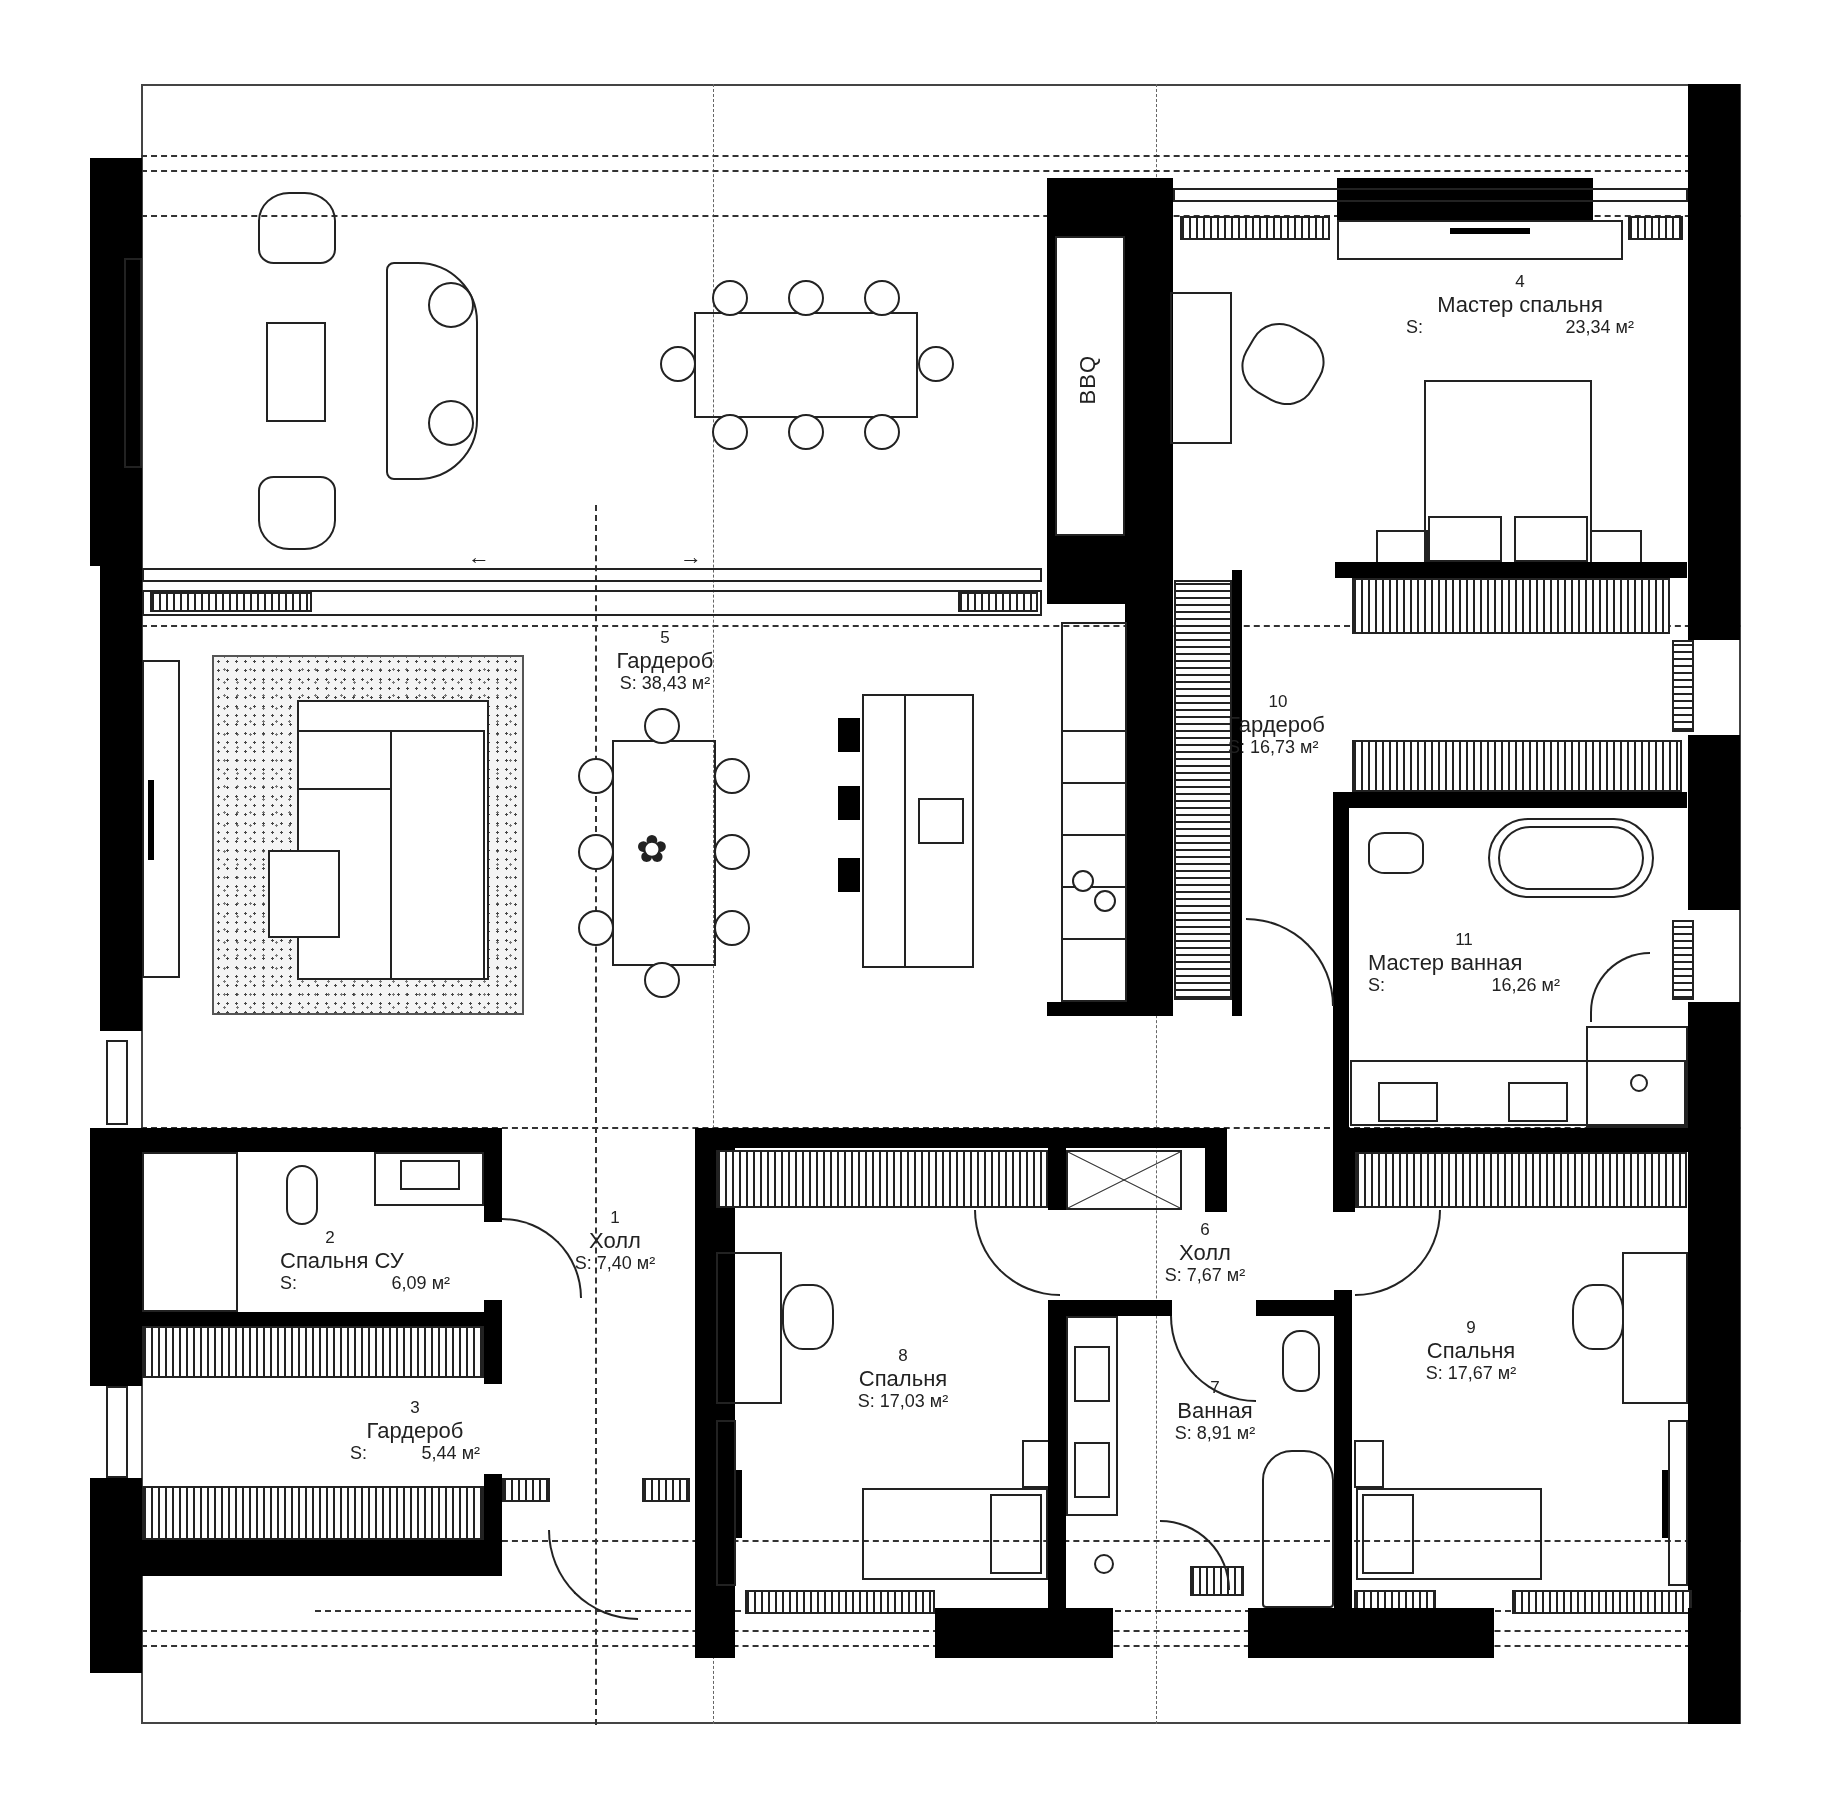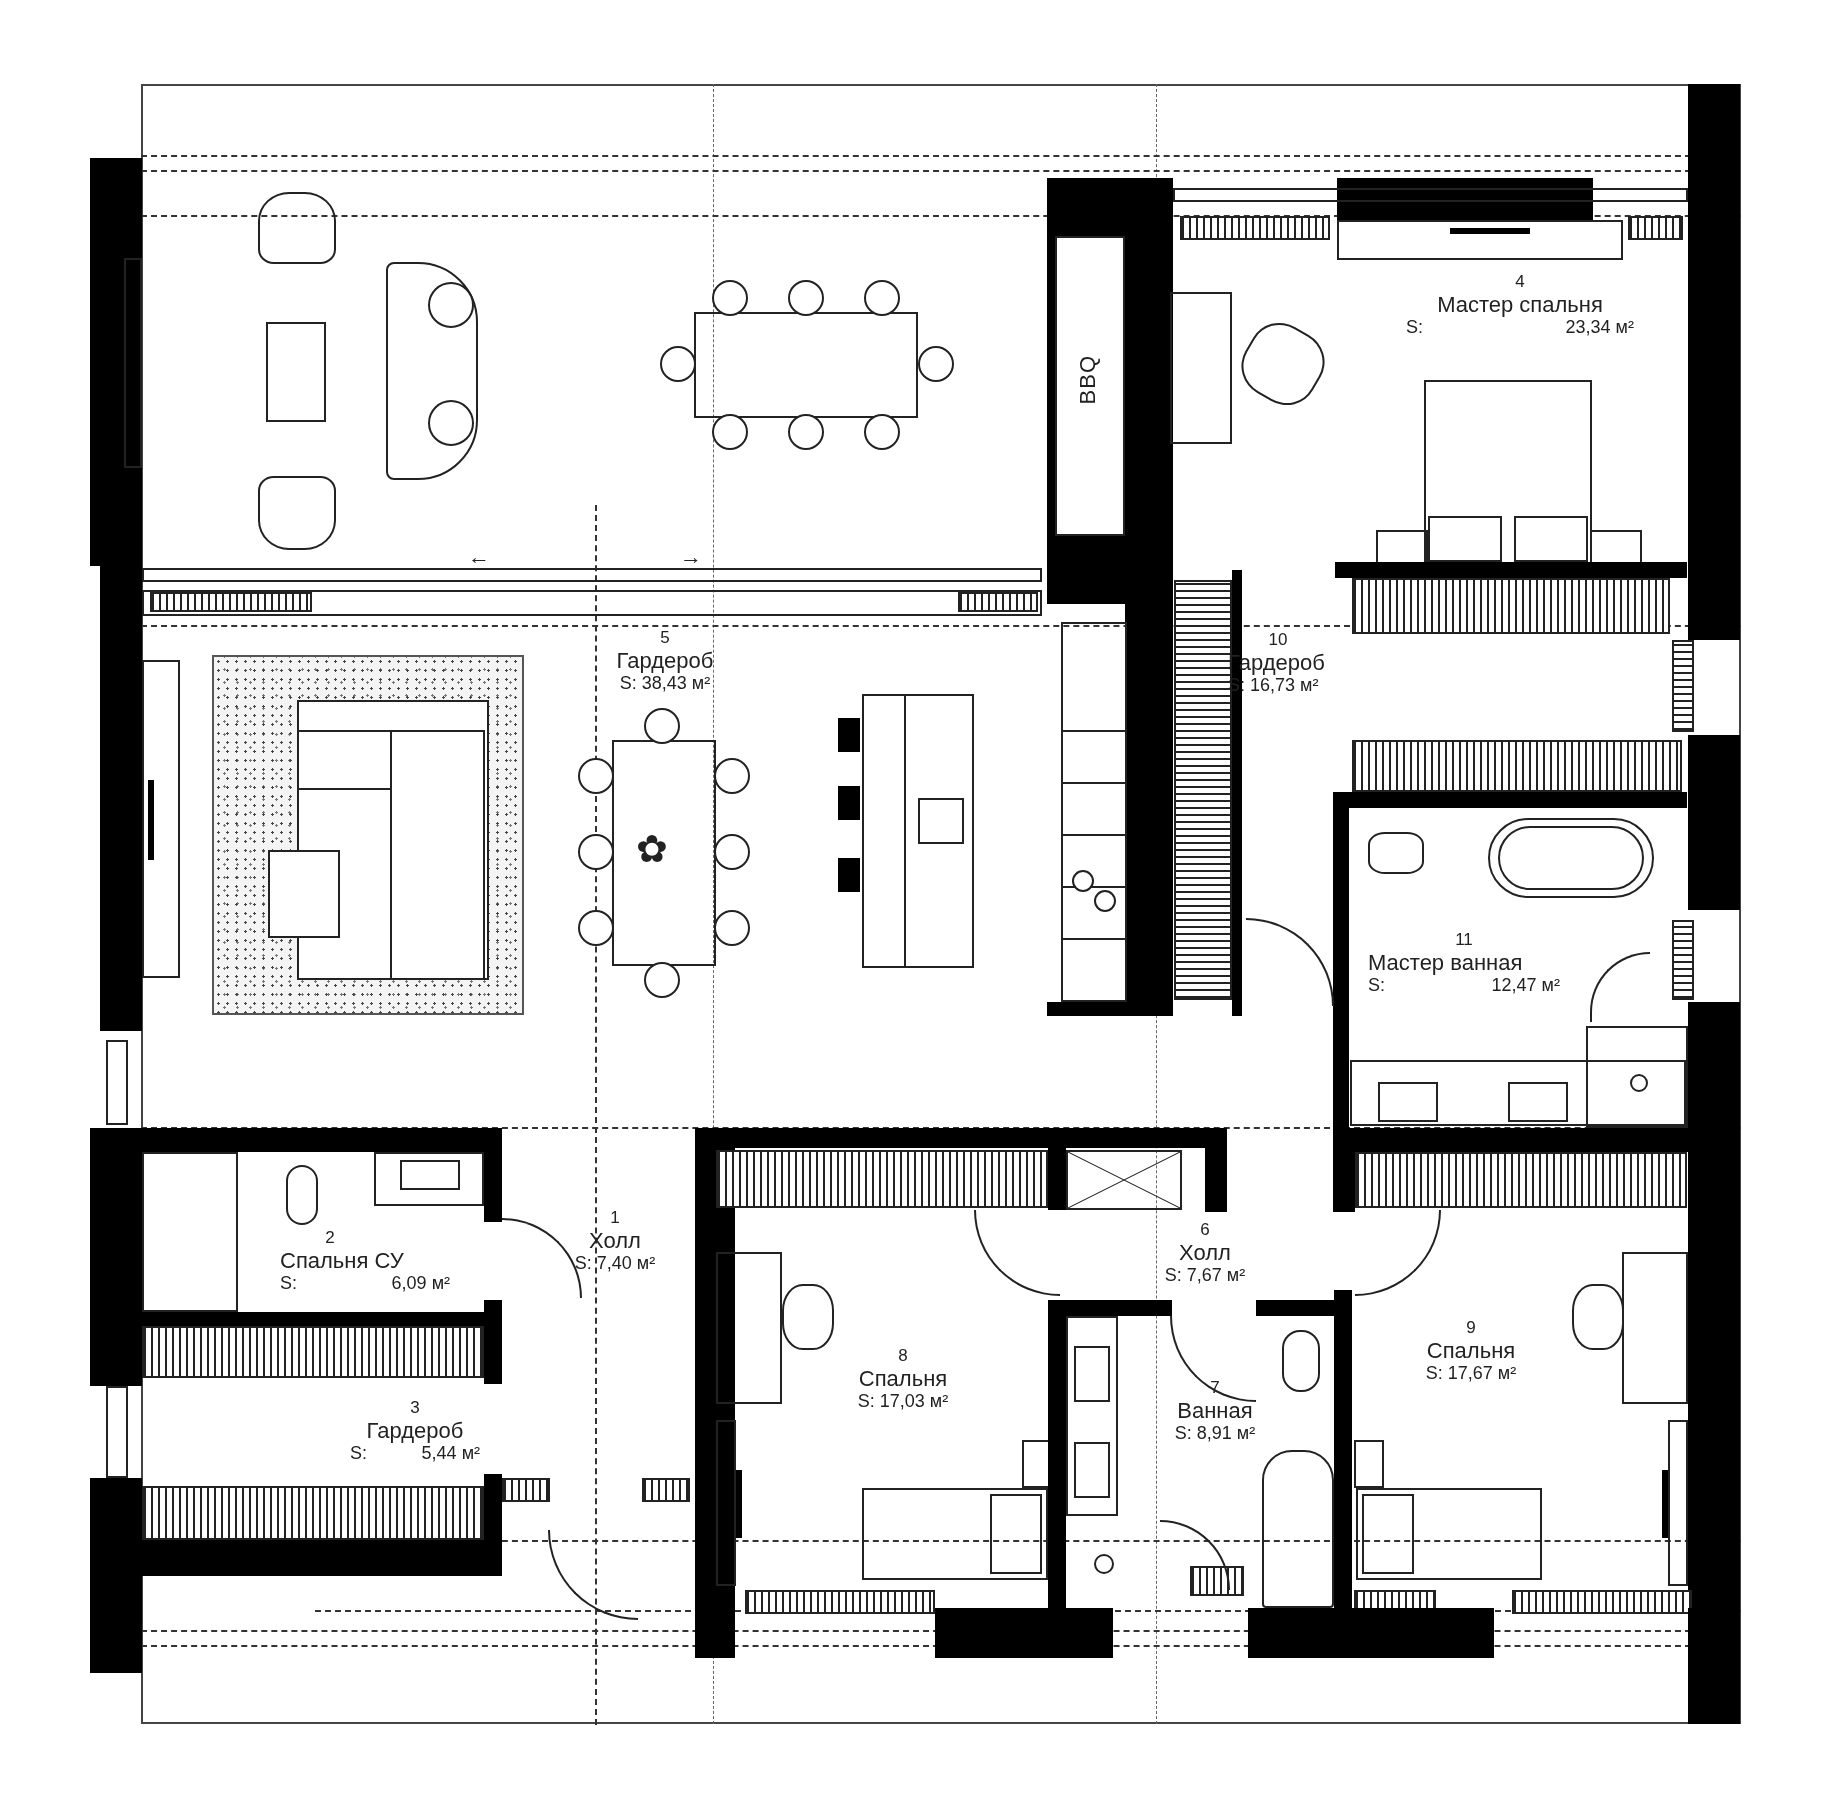--- a/index.html
+++ b/index.html
@@ -149,21 +149,21 @@
 </div>
 
 <div class="wall" style="left:1335px;top:562px;width:352px;height:16px;"></div>
 <div class="hatch" style="left:1352px;top:578px;width:318px;height:56px;"></div>
 <div class="hatch" style="left:1352px;top:740px;width:330px;height:52px;"></div>
 <div class="wall" style="left:1335px;top:792px;width:352px;height:16px;"></div>
 <div class="hatch-v" style="left:1174px;top:580px;width:58px;height:420px;"></div>
 <div class="wall" style="left:1232px;top:570px;width:10px;height:446px;"></div>
 <div class="hatch-v" style="left:1672px;top:640px;width:22px;height:92px;"></div>
 
-<div class="label" style="left:1228px;top:630px;width:170px;text-align:left;">
+<div class="label" style="left:1228px;top:692px;width:170px;text-align:left;">
   <span class="num" style="text-align:center;width:100px;">10</span>
   <span class="name">Гардероб</span>
   <span class="area">S:  16,73 м²</span>
 </div>
 
 <div class="wall" style="left:1333px;top:792px;width:16px;height:340px;"></div>
 <div class="thin" style="left:1368px;top:832px;width:56px;height:42px;border-radius:30%;"></div>
 <div class="thin" style="left:1488px;top:818px;width:166px;height:80px;border-radius:40px;"></div>
 <div class="thin" style="left:1498px;top:826px;width:146px;height:64px;border-radius:32px;"></div>
 <div class="hatch-v" style="left:1672px;top:920px;width:22px;height:80px;"></div>
@@ -173,21 +173,21 @@
 <div class="thin" style="left:1586px;top:1026px;width:102px;height:102px;"></div>
 <div class="chair" style="left:1630px;top:1074px;width:18px;height:18px;"></div>
 <div class="abs" style="left:1246px;top:918px;width:88px;height:88px;border-top:2px solid #222;border-right:2px solid #222;border-radius:0 88px 0 0;box-sizing:border-box;"></div>
 <div class="abs" style="left:1590px;top:952px;width:60px;height:70px;border-top:2px solid #222;border-left:2px solid #222;border-radius:60px 0 0 0;box-sizing:border-box;"></div>
 
 <div class="label" style="left:1368px;top:930px;width:192px;text-align:left;">
   <span class="num" style="text-align:center;">11</span>
   <span class="name">Мастер ванная</span>
   <span class="area" style="display:flex;justify-content:space-between;">
     <span>S:</span>
-    <span>12,47 м²</span>
+    <span>16,26 м²</span>
   </span>
 </div>
 
 <div class="wall" style="left:100px;top:1128px;width:402px;height:24px;"></div>
 <div class="wall" style="left:484px;top:1128px;width:18px;height:94px;"></div>
 <div class="wall" style="left:484px;top:1300px;width:18px;height:84px;"></div>
 <div class="thin" style="left:142px;top:1152px;width:96px;height:160px;"></div>
 <div class="thin" style="left:286px;top:1165px;width:32px;height:60px;border-radius:16px;"></div>
 <div class="thin" style="left:374px;top:1152px;width:110px;height:54px;"></div>
 <div class="thin" style="left:400px;top:1160px;width:60px;height:30px;"></div>

